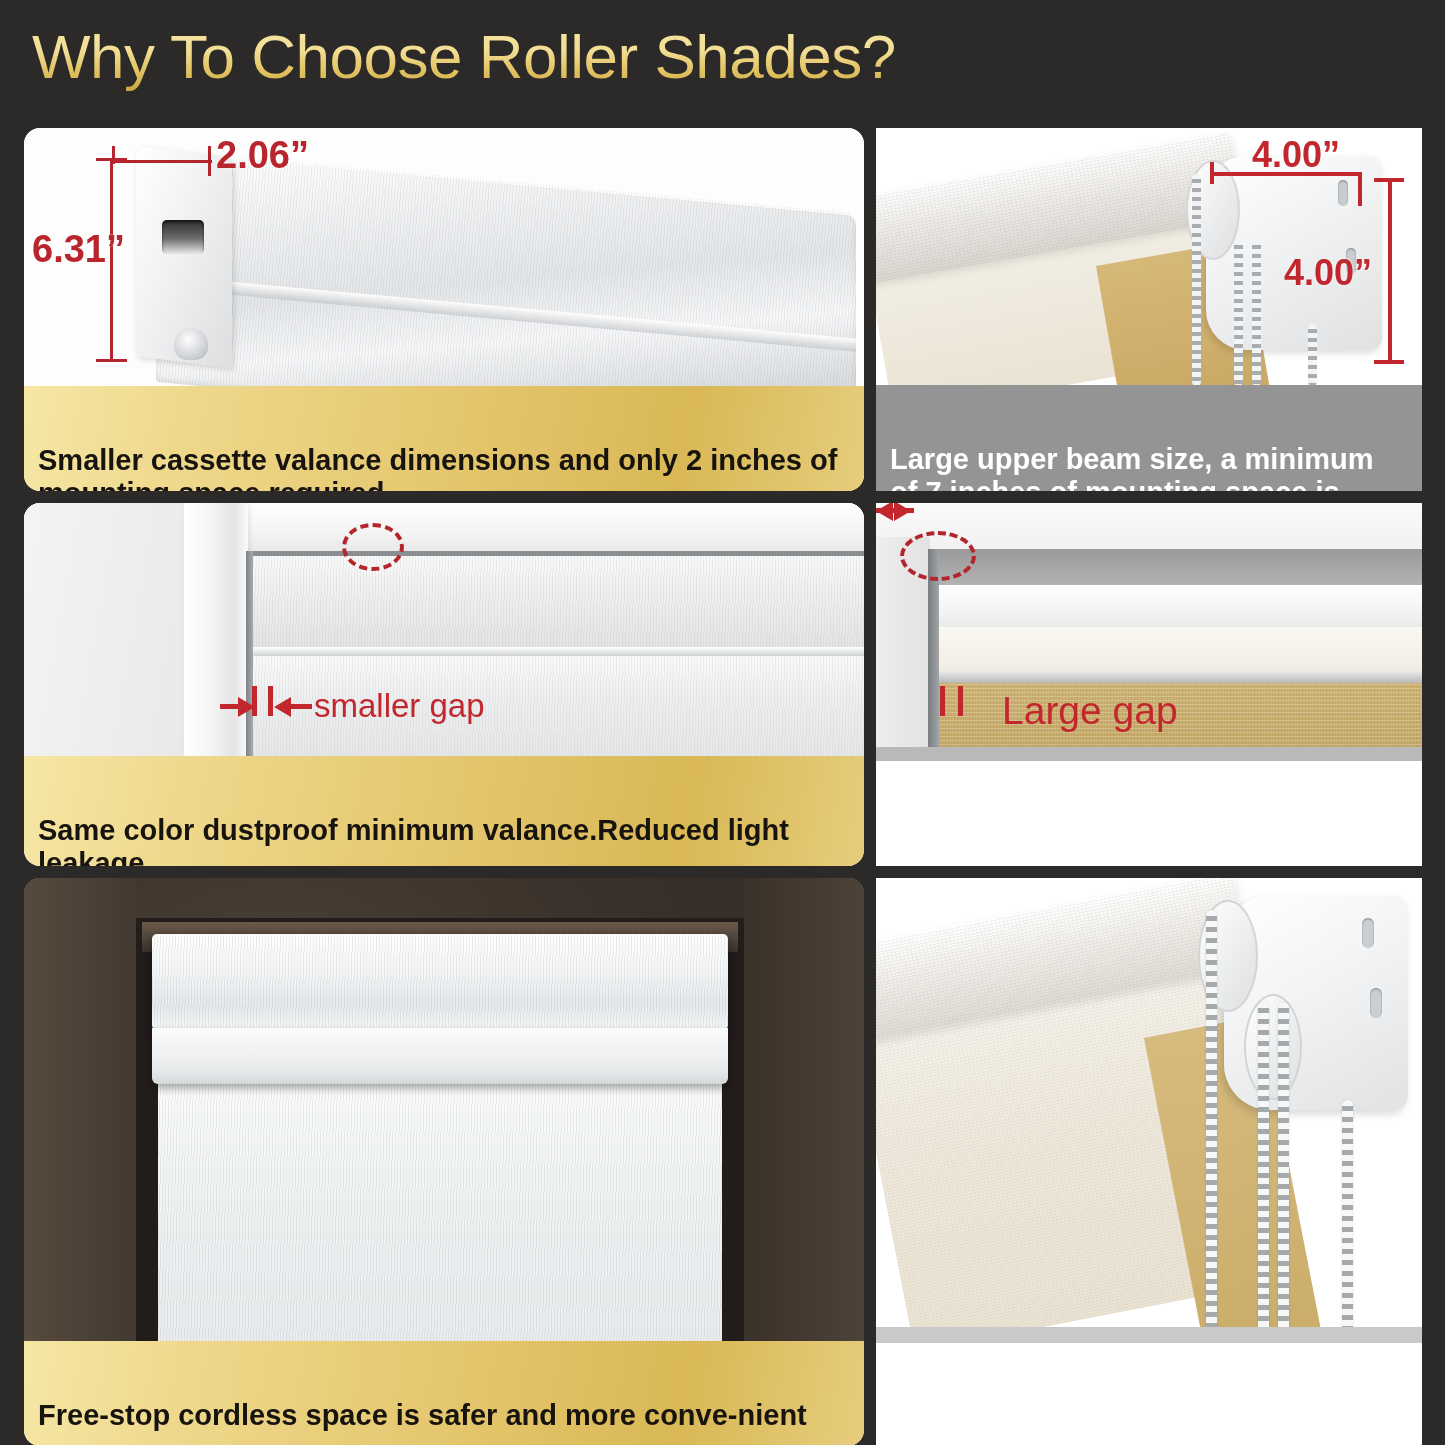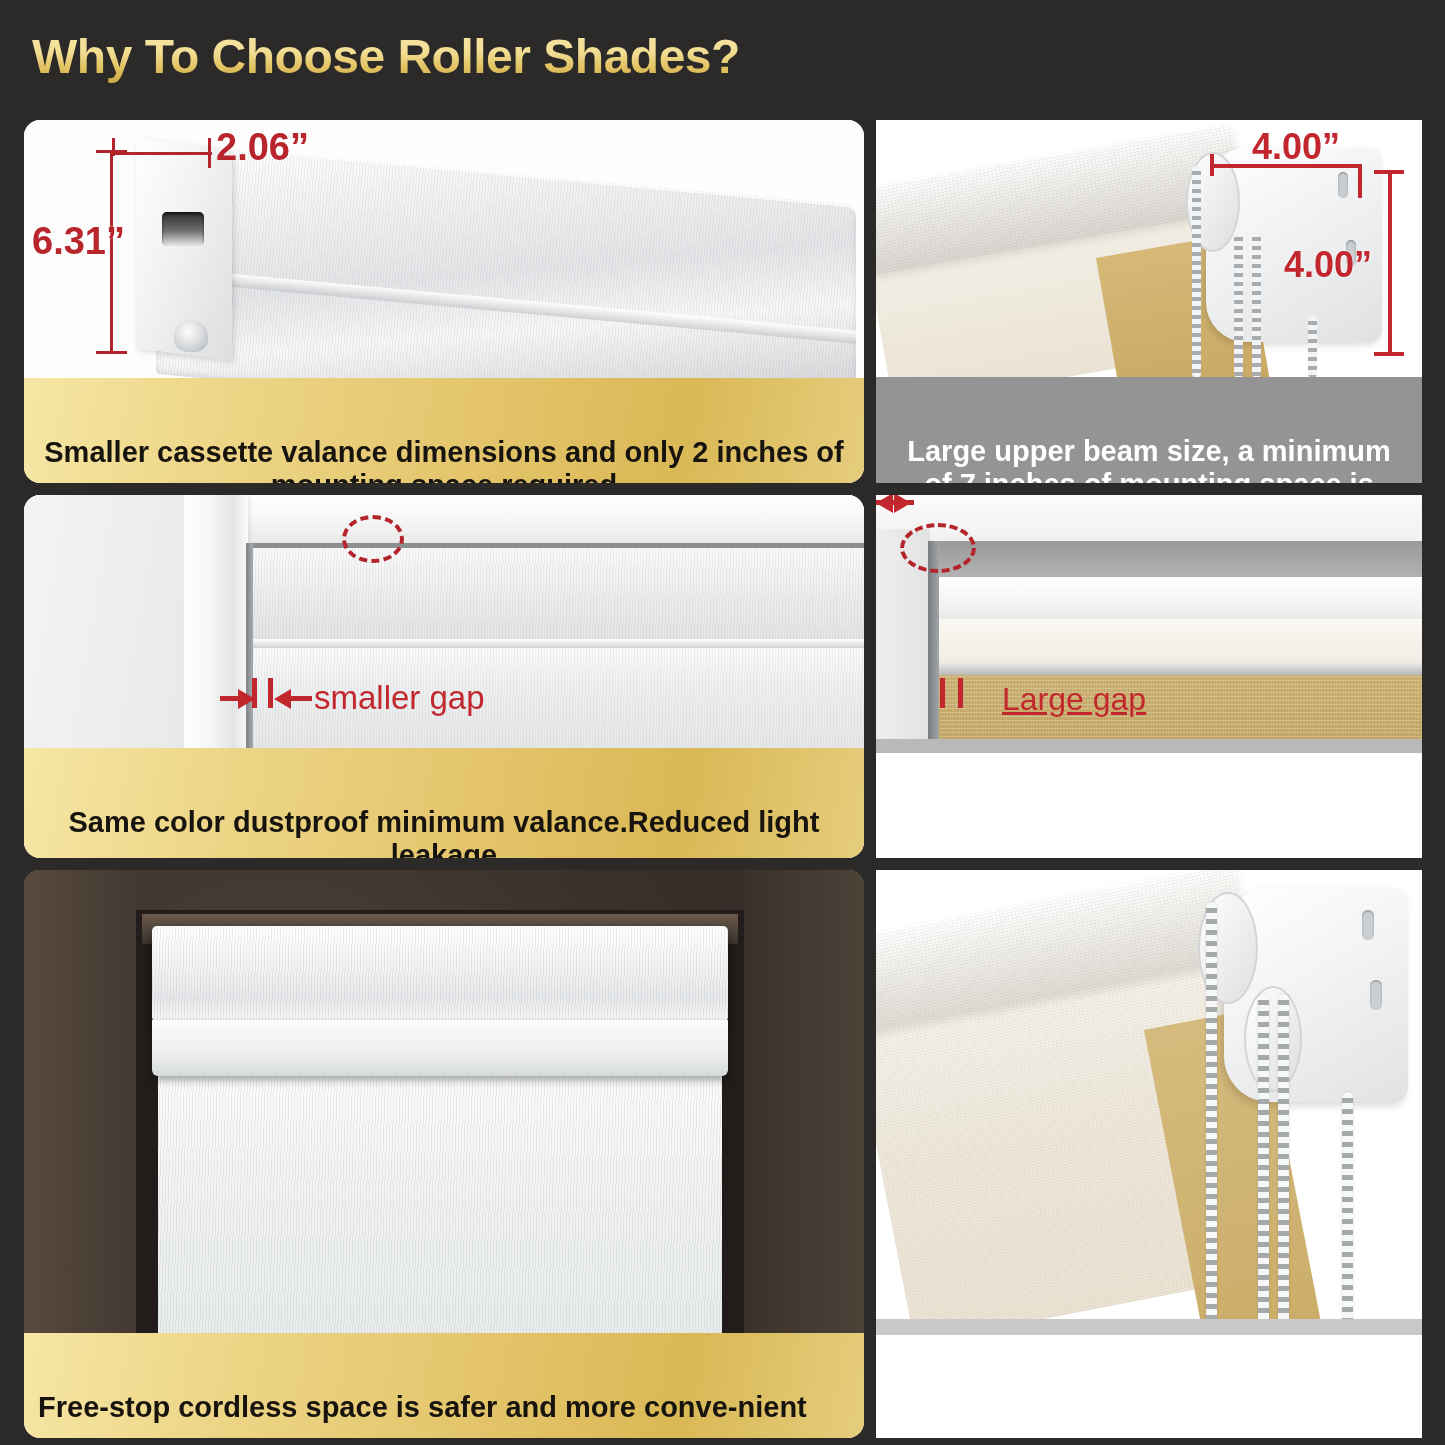--- a/index.html
+++ b/index.html
@@ -23,40 +23,39 @@
   .title-bar {
     position: absolute;
     left: 32px;
     top: 18px;
     width: 1000px;
     height: 76px;
     display: flex;
     align-items: center;
   }
   .title-text {
-    font-size: 48px;
-    font-weight: bold;
+    font-size: 62px;
+    font-weight: normal;
     letter-spacing: -0.5px;
     background: linear-gradient(180deg, #f6e6a8 0%, #f2dd93 42%, #e2c261 70%, #c9a645 100%);
     -webkit-background-clip: text;
     background-clip: text;
     color: transparent;
     -webkit-text-fill-color: transparent;
     white-space: nowrap;
     font-family: "Liberation Sans", sans-serif;
   }
 
   
   .grid {
     position: absolute;
     left: 24px;
-    top: 120px;
+    top: 128px;
     width: 1398px;
     height: 1026px;
-    text-align: center;
   }
 
   .panel {
     position: absolute;
     overflow: hidden;
     border-radius: 14px;
     background: #fff;
   }
 
   .panel .photo {
@@ -272,22 +271,22 @@
        background:linear-gradient(180deg,#cdb274,#c4a868);}
   .ph4 .khaki::after{content:"";position:absolute;inset:0;
        background:repeating-linear-gradient(0deg,rgba(255,255,255,.22) 0 1px,transparent 1px 4px),
                   repeating-linear-gradient(90deg,rgba(130,105,55,.12) 0 1px,transparent 1px 3px);}
   .ph4 .sidewall{position:absolute;left:0;top:34px;width:54px;bottom:0;
        background:linear-gradient(90deg,#eeeeee,#e2e2e2);}
   .ph4 .gapbar{position:absolute;left:52px;top:46px;width:11px;bottom:0;
        background:linear-gradient(90deg,#777b7e,#a2a6a9);}
   .ph4 .dashcircle{position:absolute;left:24px;top:28px;width:76px;height:50px;
        border:4px dashed #b3252b;border-radius:50%;}
-  .ph4 .gaplbl{position:absolute;left:126px;top:186px;color:#c1272d;font-size:32px;
-       font-family:"Liberation Sans",sans-serif;text-decoration:underline;}
+  .ph4 .gaplbl{position:absolute;left:126px;top:186px;color:#c1272d;font-size:39px;
+       font-family:"Liberation Sans",sans-serif;}
   .ph4 .bottomgrey{position:absolute;left:0;right:0;bottom:0;height:14px;background:#b9b9b9;}
 
   
   .ph5{position:relative;width:100%;height:100%;
        background:radial-gradient(ellipse at 30% 20%,#4a3f36 0%,#3a312a 40%,#2a2420 100%);}
   .ph5 .wallL{position:absolute;left:0;top:0;width:112px;height:100%;
        background:linear-gradient(90deg,#574a3e,#433931);}
   .ph5 .wallR{position:absolute;right:0;top:0;width:120px;height:100%;
        background:linear-gradient(270deg,#4d4238,#3a312a);}
   .ph5 .recess{position:absolute;left:112px;top:40px;right:120px;bottom:0;

